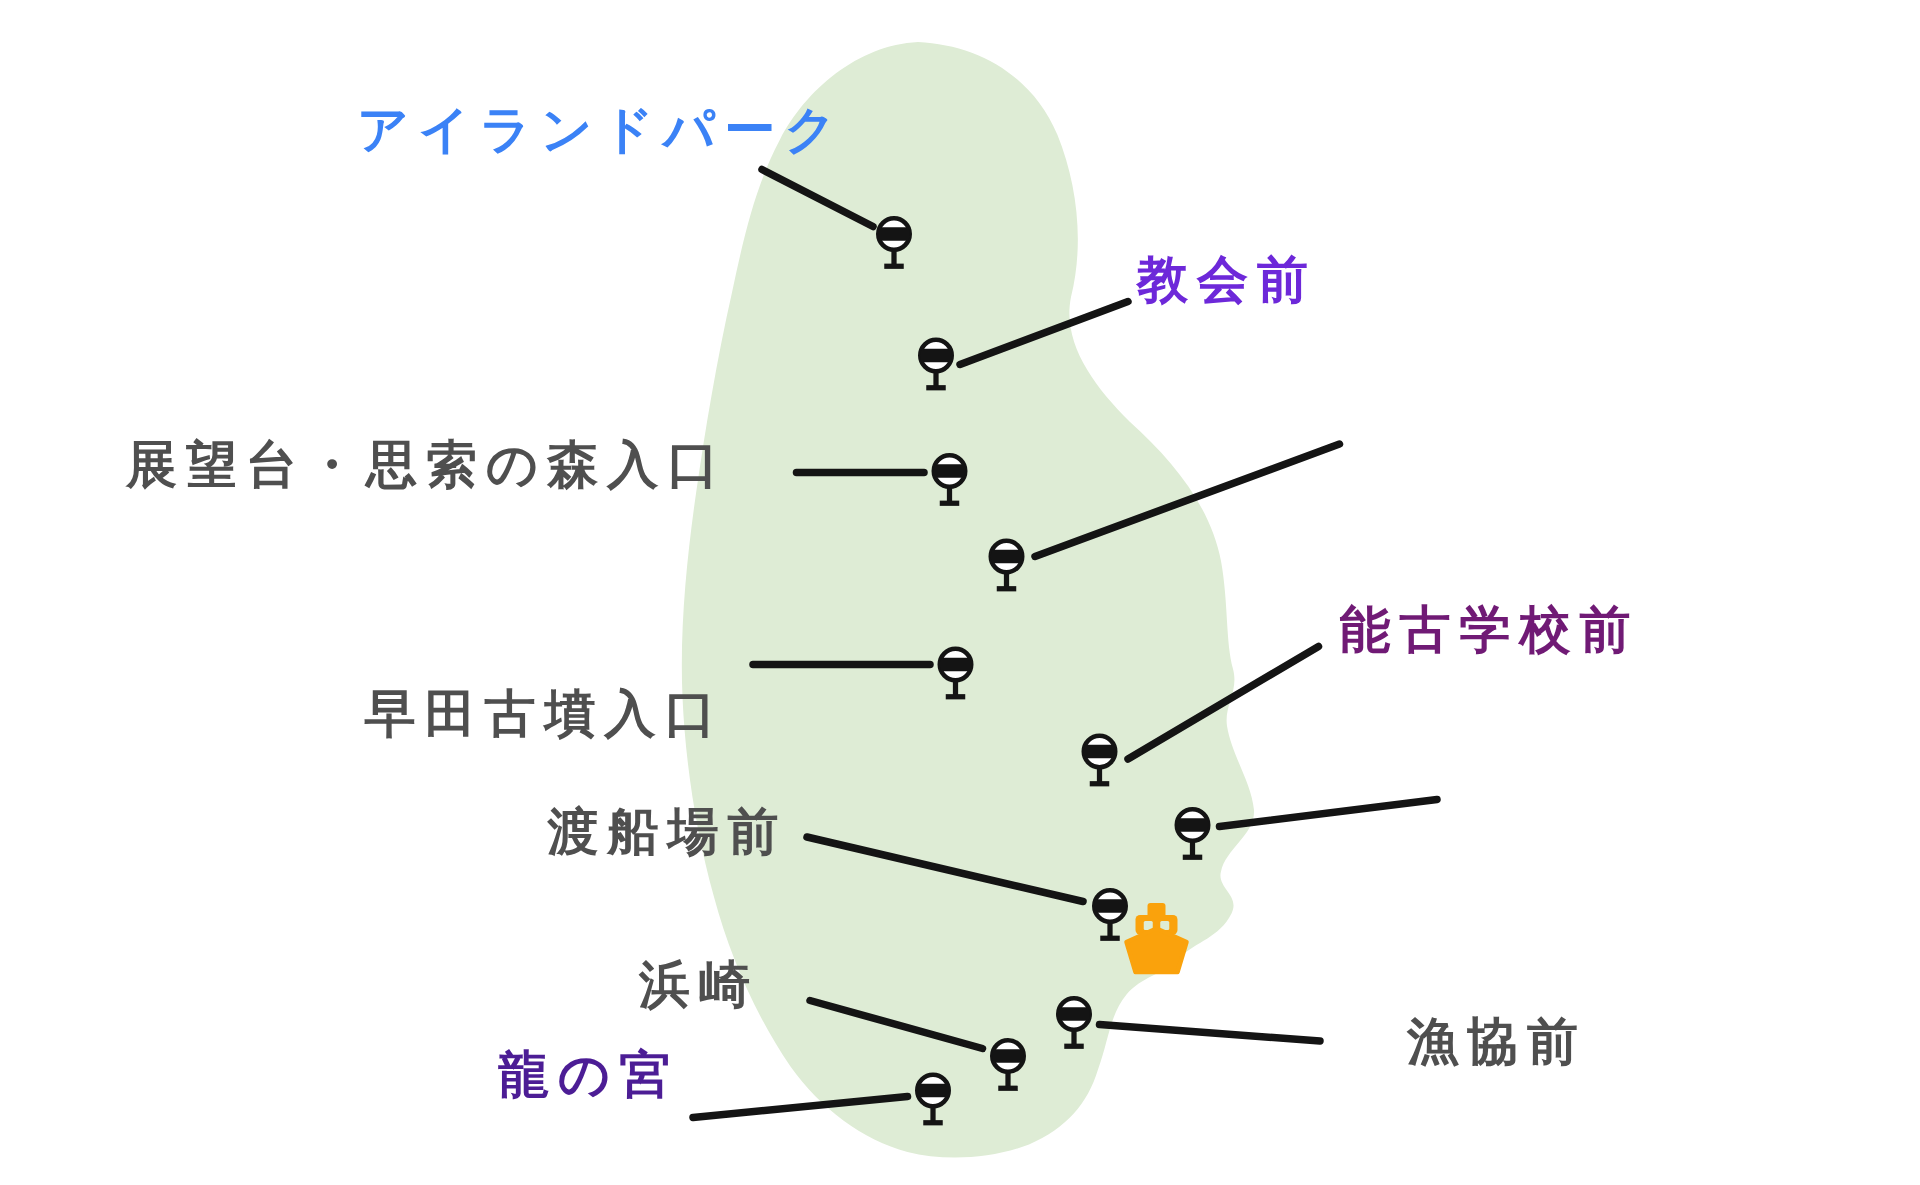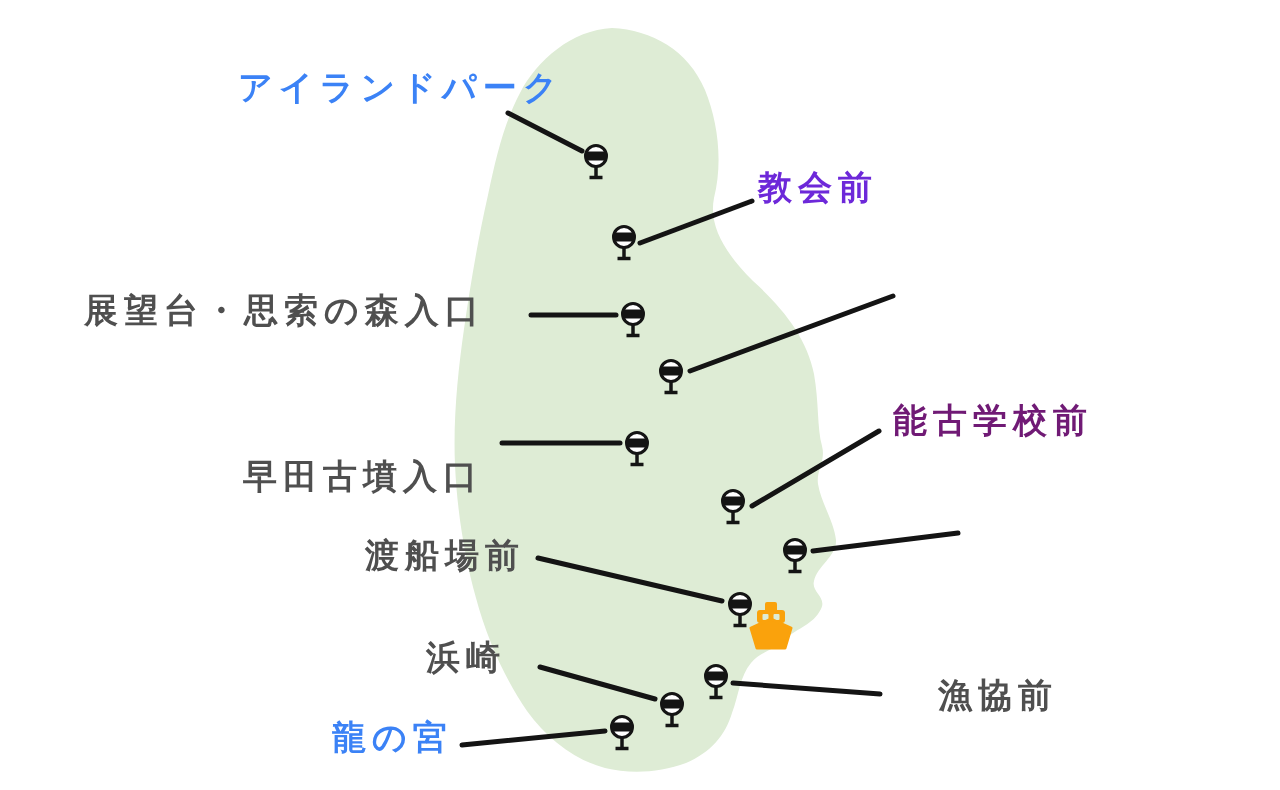--- a/index.html
+++ b/index.html
@@ -165,15 +165,15 @@
 
   <div id="labels">
       <div class="stop-label" style="left: 238px; top: 70px; color: #3b82f6;">アイランドパーク</div>
       <div class="stop-label" style="left: 758px; top: 170px; color: #6d28d9;">教会前</div>
       <div class="stop-label" style="left: 84px; top: 293px; color: rgb(79, 79, 79);">展望台・思索の森入口</div>
       <div class="stop-label" style="left: 243px; top: 421px; color: rgb(79, 79, 79); margin-top: 38px;">早田古墳入口</div>
       <div class="stop-label" style="left: 893px; top: 403px; color: #701a75;">能古学校前</div>
       <div class="stop-label" style="left: 365px; top: 538px; color: rgb(79, 79, 79);">渡船場前</div>
       <div class="stop-label" style="left: 426px; top: 640px; color: rgb(79, 79, 79);">浜崎</div>
       <div class="stop-label" style="left: 890px; top: 678px; color: rgb(79, 79, 79); margin-left: 48px;">漁協前</div>
-      <div class="stop-label" style="left: 332px; top: 720px; color: #3b82f6;">龍の宮</div>
+      <div class="stop-label" style="left: 332px; top: 700px; color: #4c1d95;">龍の宮</div>
     </div>
 </div>
 
 </body></html>

